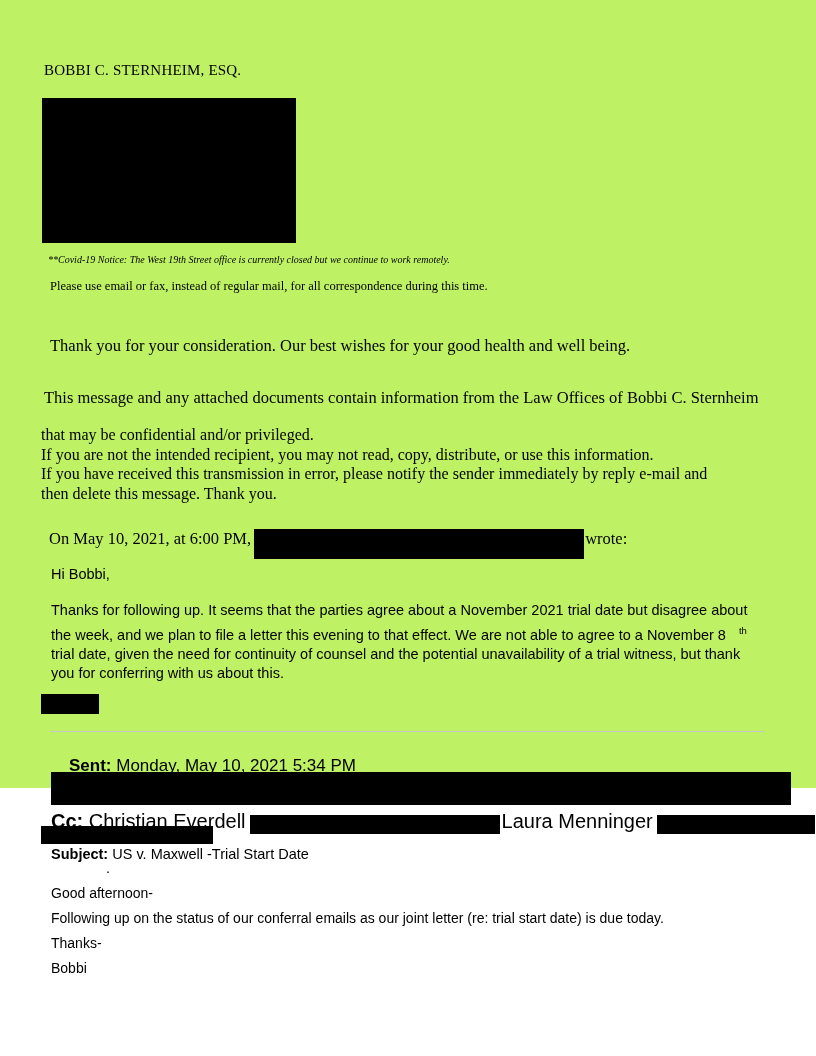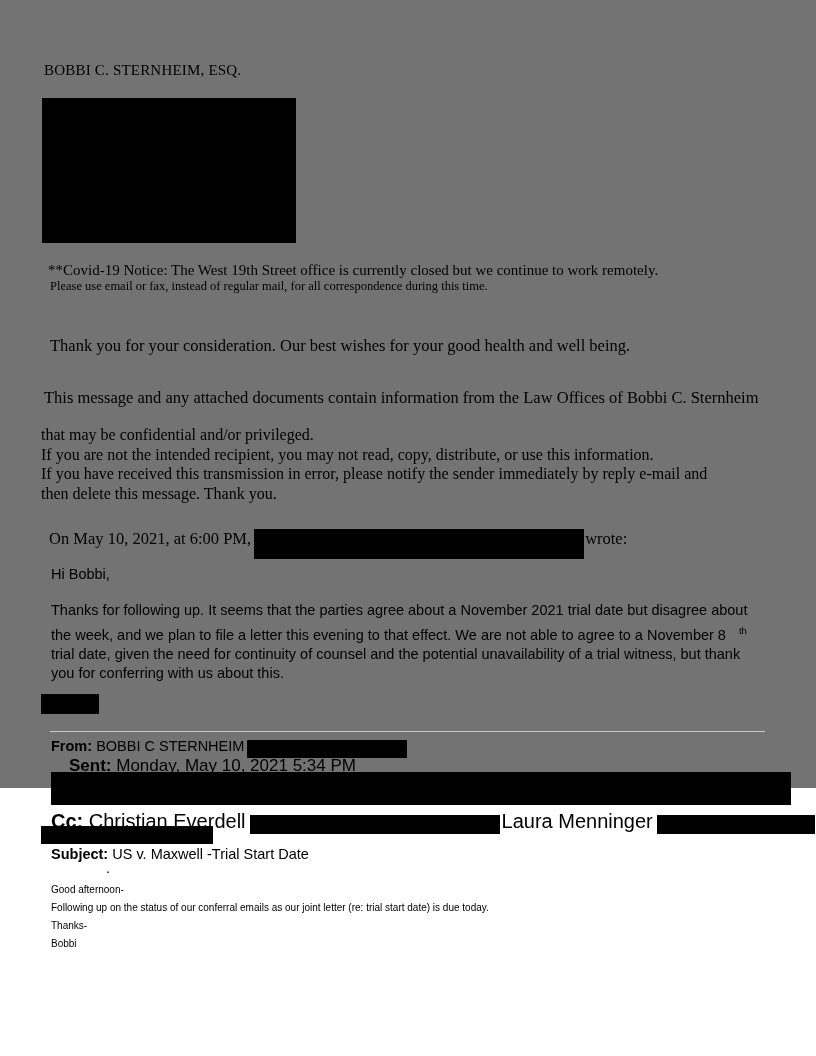--- a/index.html
+++ b/index.html
@@ -13,21 +13,21 @@
     position: relative;
     font-family: "Liberation Serif", serif;
     color: #000000;
     overflow: hidden;
   }
   .page {
     position: absolute;
     left: 0; top: 0;
     width: 816px;
     height: 788px;
-    background: #737373;
+    background: #bef264;
   }
   .redact {
     background: #000000;
     display: inline-block;
     vertical-align: middle;
   }
   
   .sig-name {
     position: absolute;
     left: 44px;
@@ -47,23 +47,24 @@
     position: absolute;
     left: 42px;
     top: 98px;
     width: 254px;
     height: 145px;
   }
   
   .covid1 {
     position: absolute;
     left: 48px;
-    top: 262px;
-    font-size: 15px;
-    font-family: "Liberation Serif", serif;
+    top: 254px;
+    font-size: 10px;
+    font-family: "Liberation Serif", serif;
+    font-style: italic;
   }
   .covid2 {
     position: absolute;
     left: 50px;
     top: 279px;
     font-size: 12.5px;
     font-family: "Liberation Serif", serif;
   }
   .covid3 {
     position: absolute;
@@ -208,23 +209,23 @@
     position: absolute;
     left: 106px;
     top: 860px;
     font-size: 14.5px;
     font-family: "Liberation Sans", sans-serif;
   }
   .msg-body {
     position: absolute;
     left: 51px;
     top: 881px;
-    font-size: 10px;
-    font-family: "Liberation Sans", sans-serif;
-    line-height: 18px;
+    font-size: 14px;
+    font-family: "Liberation Sans", sans-serif;
+    line-height: 25px;
     white-space: pre-line;
   }
   b, .b { font-weight: bold; }
 </style>
 </head>
 <body>
 
 <div class="page">
 
   <div class="sig-name">BOBBI C. STERNHEIM, ESQ.</div>
@@ -248,24 +249,20 @@
   <div class="hi-bobbi">Hi Bobbi,</div>
 
   <div class="body-para">
     <span>Thanks for following up. It seems that the parties agree about a November 2021 trial date but disagree about the week, and we plan to file a letter this evening to that effect. We are not able to agree to a November 8</span><sup>th</sup><span> trial date, given the need for continuity of counsel and the potential unavailability of a trial witness, but thank you for conferring with us about this.</span>
   </div>
 
   <div class="sign-redaction redact"></div>
 
   <div class="divider"></div>
 
-  <div class="hdr-from">
-    <span class="b">From:</span>
-    <span>BOBBI C STERNHEIM</span><span class="redact"></span>
-  </div>
 
   <div class="hdr-sent">
     <span class="b">Sent:</span>
     <span>Monday, May 10, 2021 5:34 PM</span>
   </div>
 
   <div class="hdr-to-redaction redact"></div>
 
   <div class="hdr-cc">
     <span class="b">Cc:</span>

